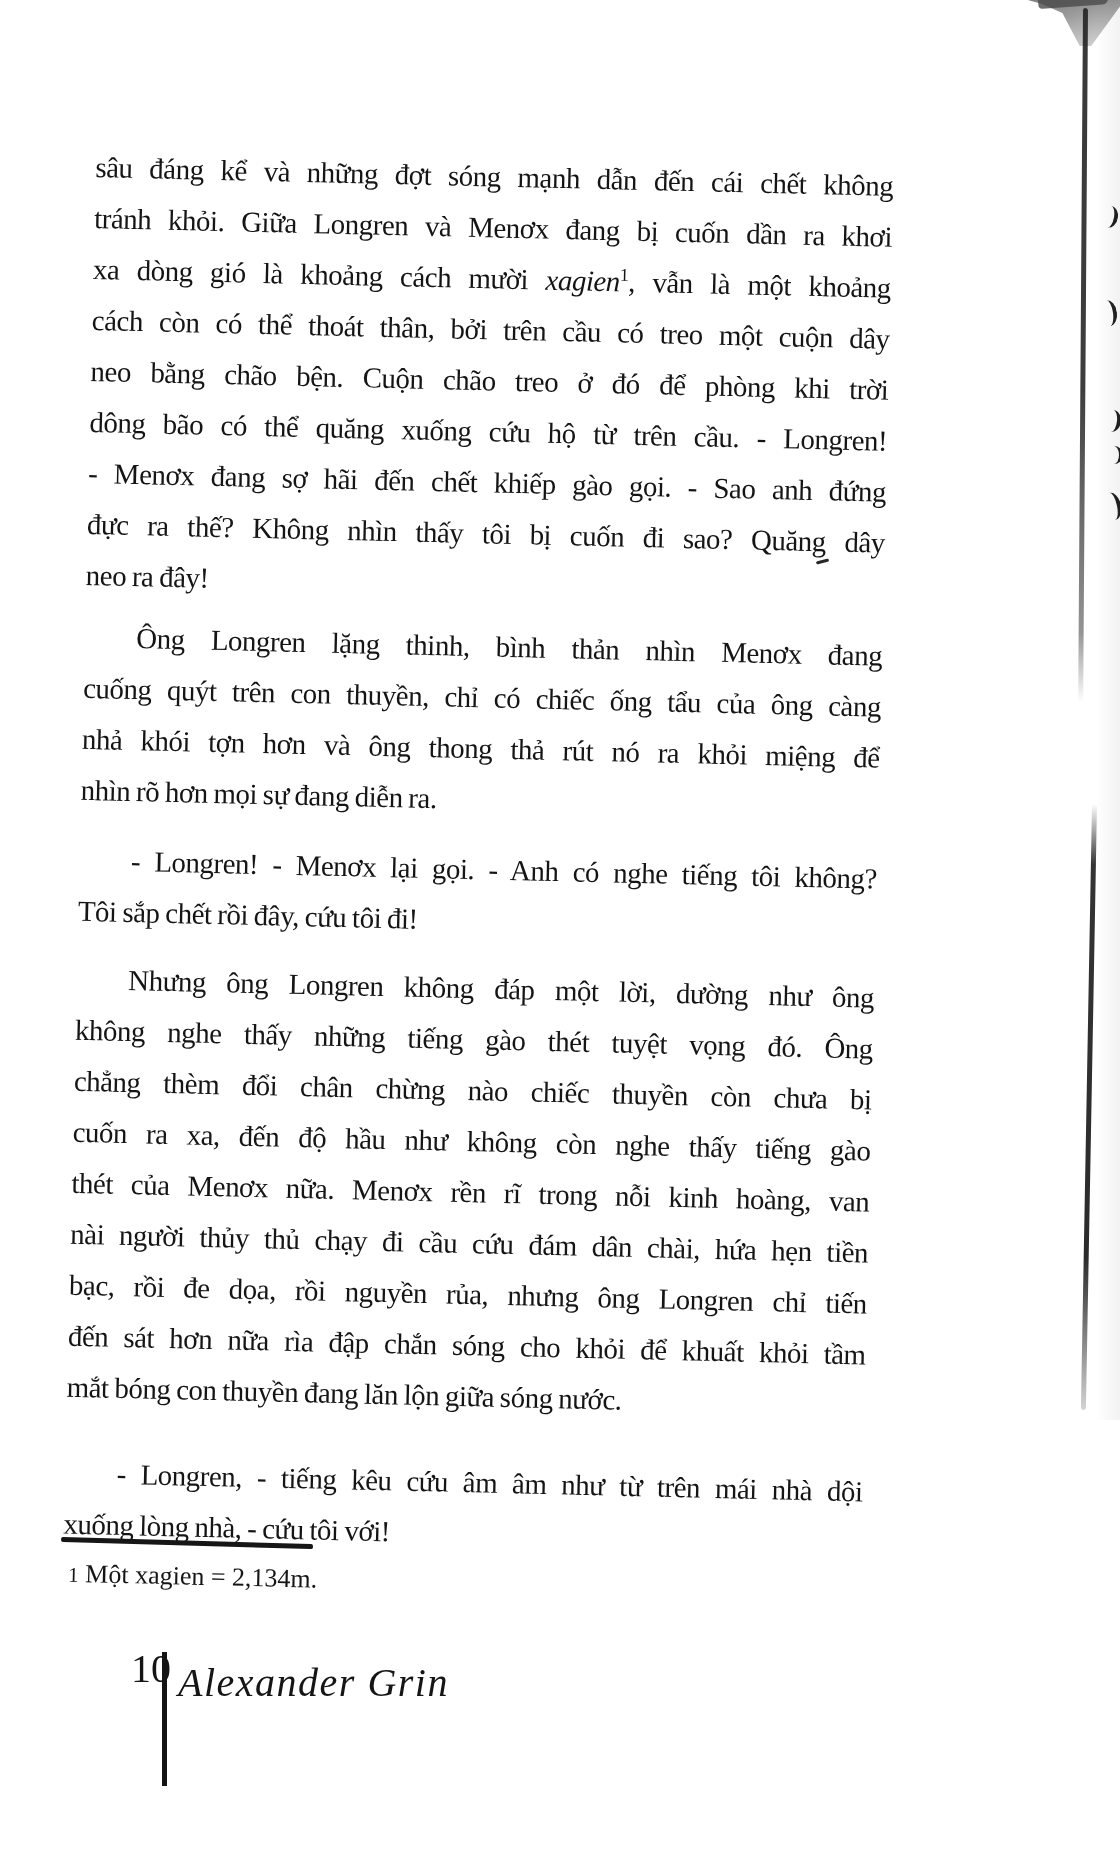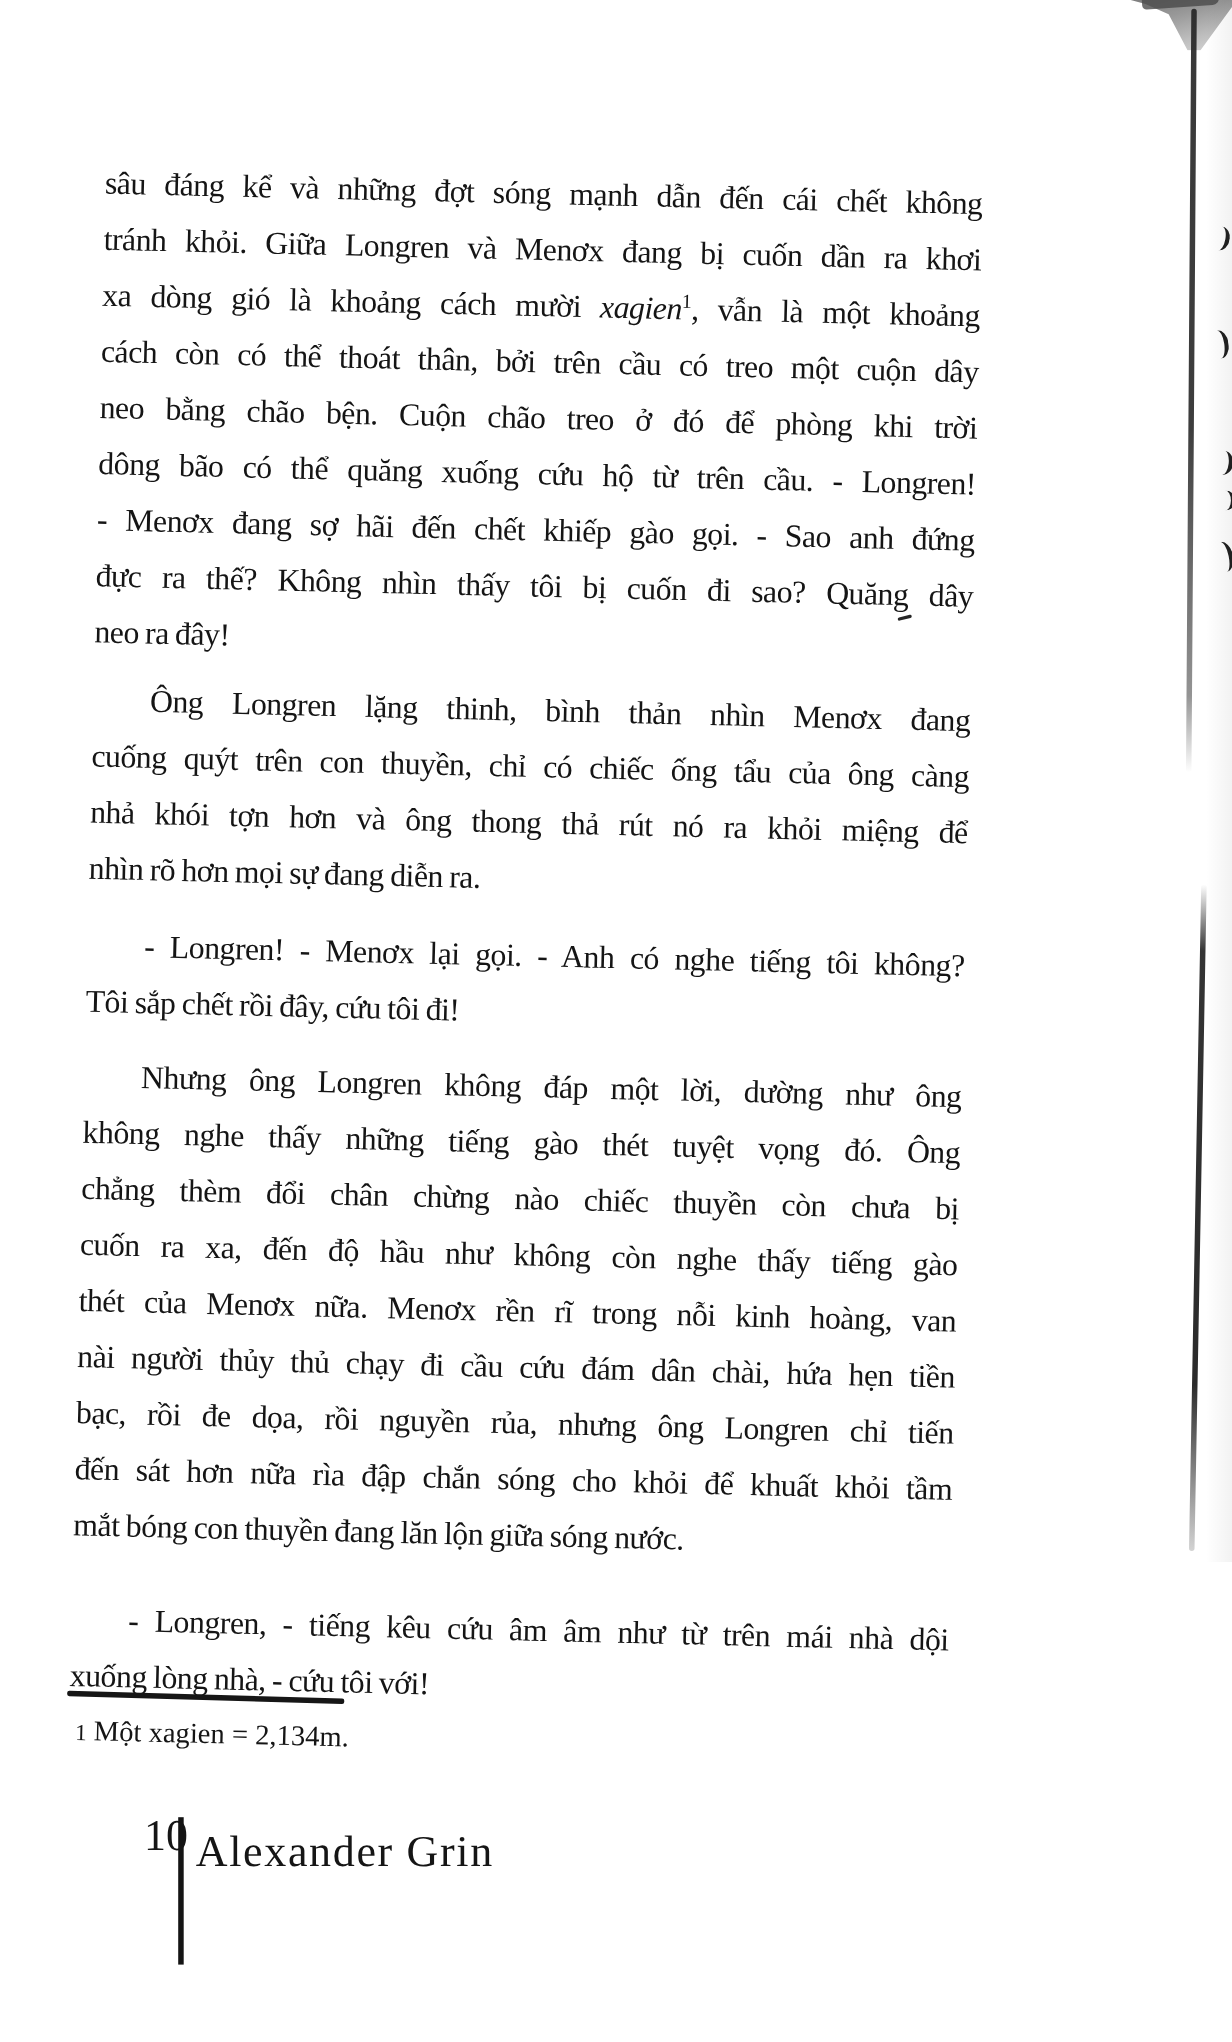--- a/index.html
+++ b/index.html
@@ -94,20 +94,21 @@
     top: 8px;
     width: 5px;
     height: 134px;
     background: #141414;
   }
   .running-title {
     position: absolute;
     left: 82px;
     top: 16px;
     font-size: 40px;
+    font-style: italic;
     letter-spacing: 1.5px;
     line-height: 46px;
   }
 
   
   .corner-wedge {
     position: absolute;
     left: 1024px;
     top: 0;
     width: 96px;

